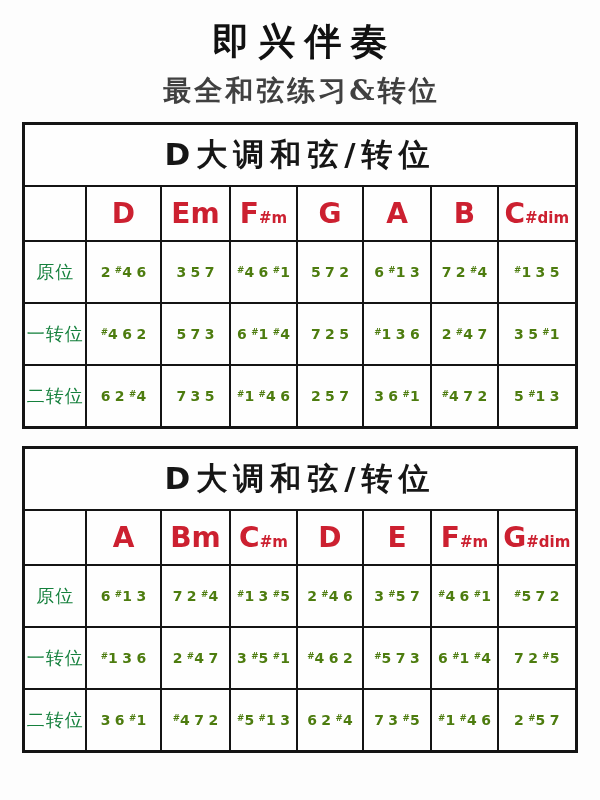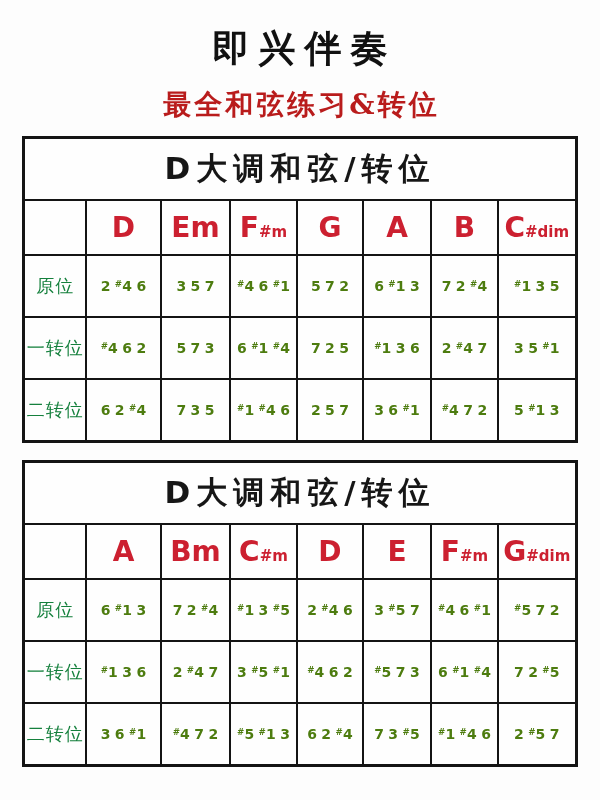--- a/index.html
+++ b/index.html
@@ -6,34 +6,34 @@
     margin: 0; padding: 0;
     width: 600px; height: 800px;
     background: #fdfdfd;
     overflow: hidden;
     font-family: "DejaVu Sans", sans-serif;
     color: #1a1a1a;
   }
   .page { width: 600px; height: 800px; }
 
   .main-title {
-    margin: 12px; padding-top: 12px;
+    margin: 5px; padding-top: 12px;
     text-align: center;
     font-family: "DejaVu Serif", serif;
     font-size: 37px; font-weight: 700;
     letter-spacing: 9px; text-indent: 9px;
     color: #111;
   }
   .sub-title {
     margin: 4px 0 12px 0;
     text-align: center;
     font-family: "DejaVu Serif", serif;
     font-size: 28px; font-weight: 700;
     letter-spacing: 3px; text-indent: 3px;
-    color: #b91c1c;
+    color: #404040;
   }
 
   table.chord-table {
     border-collapse: collapse;
     width: 552px;
     margin: 0 auto 17px auto;
     table-layout: fixed;
     background: #fefefe;
     border-radius: 6px;
   }

